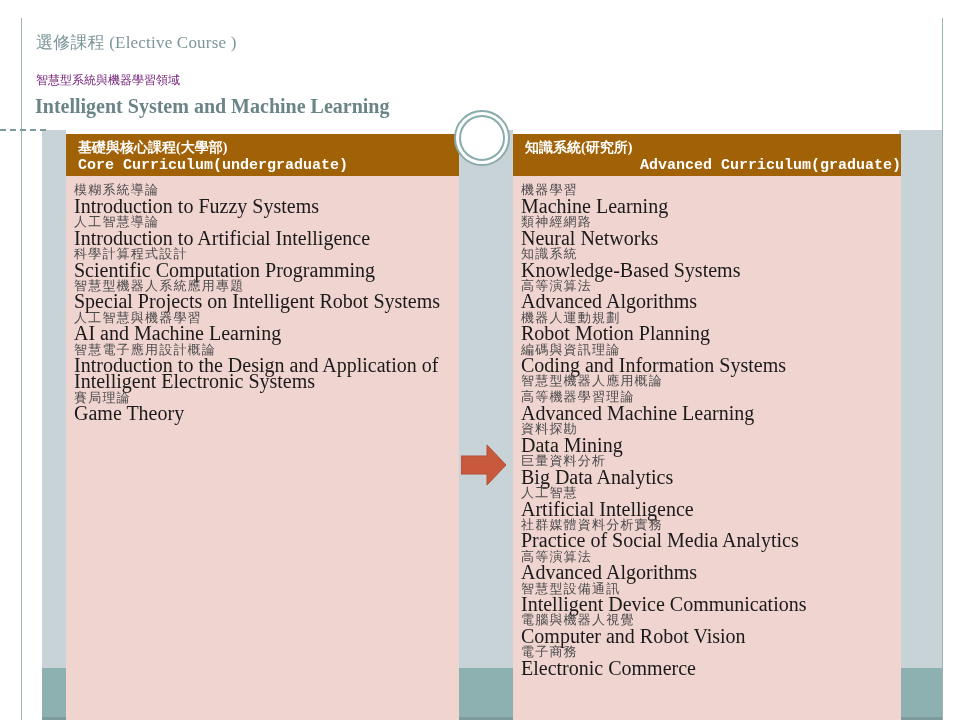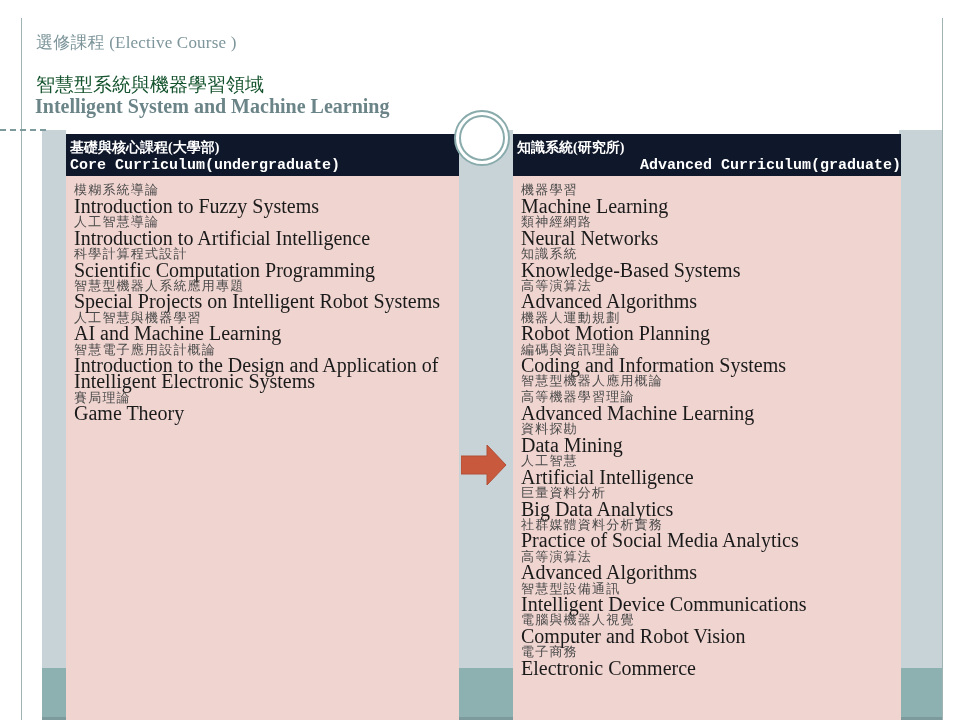--- a/index.html
+++ b/index.html
@@ -71,22 +71,22 @@
     top: 20px;
     font-size: 17px;
     color: #7d959a;
     letter-spacing: .2px;
     white-space: nowrap;
   }
   .field-zh {
     position: absolute;
     left: 14px;
     top: 61px;
-    font-size: 19px;
-    color: #14532d;
+    font-size: 12px;
+    color: #701a75;
     white-space: nowrap;
   }
   .field-en {
     position: absolute;
     left: 13px;
     top: 84px;
     font-size: 20px;
     font-weight: bold;
     color: #6b8488;
     white-space: nowrap;
@@ -138,23 +138,23 @@
   
   .col {
     position: absolute;
     background: #efd4d0;
     bottom: 0;
   }
   .col-left  { left: 66px;  width: 393px; top: 134px; }
   .col-right { left: 513px; width: 388px; top: 134px; }
 
   .col-head {
-    background: #0f172a;
+    background: #a16207;
     color: #ffffff;
-    padding: 6px 0 7px 4px;
+    padding: 6px 0 7px 12px;
     box-sizing: border-box;
   }
   .col-left  .col-head { height: 42px; }
   .col-right .col-head { height: 42px; }
 
   .head-zh {
     font-family: "Liberation Serif", serif;
     font-size: 14px;
     font-weight: bold;
     line-height: 16px;
@@ -280,26 +280,26 @@
         </div>
         <div class="course">
           <div class="zh">高等機器學習理論</div>
           <div class="en">Advanced Machine Learning</div>
         </div>
         <div class="course">
           <div class="zh">資料探勘</div>
           <div class="en">Data Mining</div>
         </div>
         <div class="course">
+          <div class="zh">巨量資料分析</div>
+          <div class="en">Big Data Analytics</div>
+        </div>
+        <div class="course">
           <div class="zh">人工智慧</div>
           <div class="en">Artificial Intelligence</div>
-        </div>
-        <div class="course">
-          <div class="zh">巨量資料分析</div>
-          <div class="en">Big Data Analytics</div>
         </div>
         <div class="course">
           <div class="zh">社群媒體資料分析實務</div>
           <div class="en">Practice of Social Media Analytics</div>
         </div>
         <div class="course">
           <div class="zh">高等演算法</div>
           <div class="en">Advanced Algorithms</div>
         </div>
         <div class="course">

